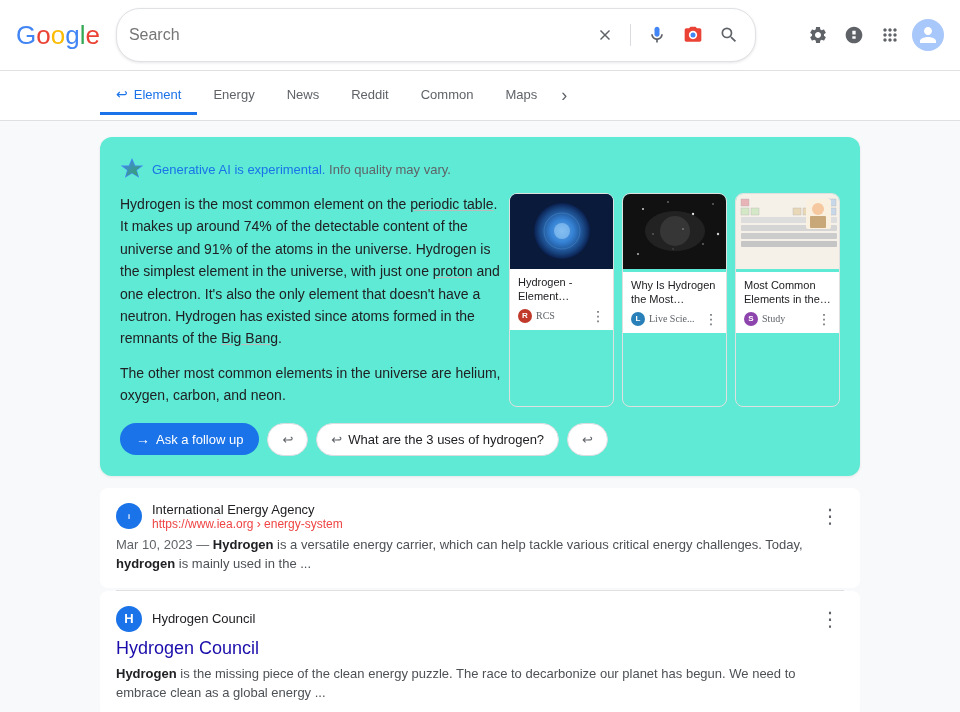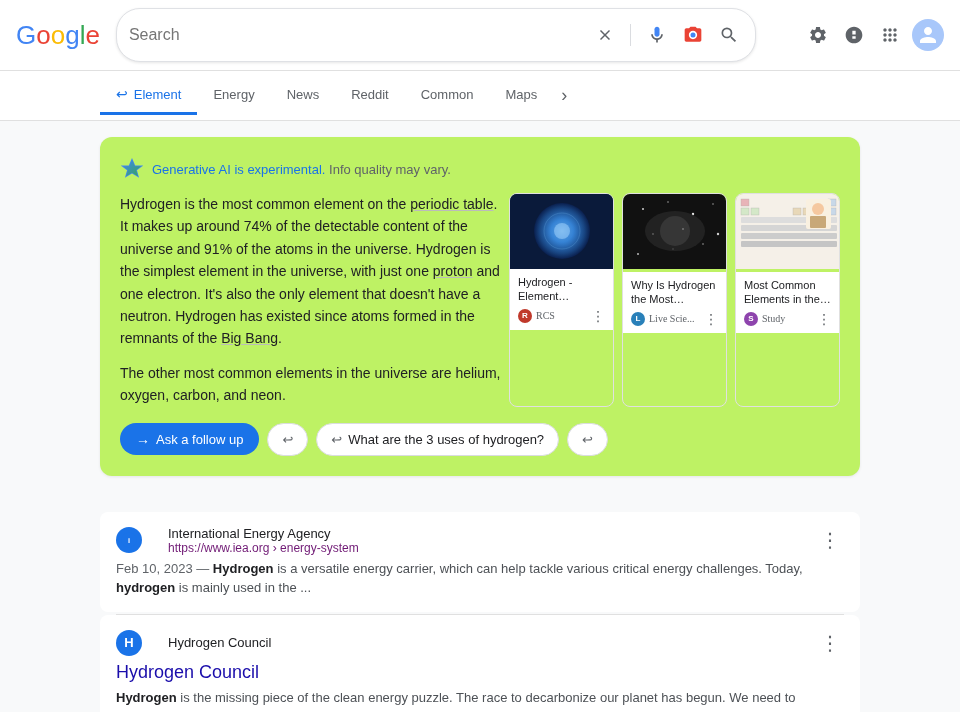--- a/index.html
+++ b/index.html
@@ -106,24 +106,24 @@
 
     
     .main-content {
       max-width: 960px;
       padding: 16px 100px 16px 100px;
       background: #f8f9fa;
     }
 
     
     .ai-overview {
-      background: #bef264;
+      background: #5eead4;
       border-radius: 12px;
       padding: 20px;
-      margin-bottom: 28px;
+      margin-bottom: 4px;
       box-shadow: 0 1px 3px rgba(0,0,0,0.08);
     }
     .ai-header {
       display: flex;
       align-items: center;
       gap: 8px;
       margin-bottom: 12px;
     }
     .ai-label { font-size: 13px; color: #5f6368; }
     .ai-label a { color: #1a73e8; text-decoration: none; }
@@ -252,23 +252,23 @@
       height: 26px;
       border-radius: 50%;
       display: flex;
       align-items: center;
       justify-content: center;
       font-size: 11px;
       font-weight: bold;
       color: white;
       flex-shrink: 0;
     }
-    .result-source-info { flex: 1; margin-left: 16px; }
+    .result-source-info { flex: 1; }
     .result-site-name { font-size: 13px; color: #202124; }
-    .result-url { font-size: 12px; color: #701a75; }
+    .result-url { font-size: 12px; color: #ef4444; }
     .result-menu-btn {
       background: none;
       border: none;
       cursor: pointer;
       color: #5f6368;
       font-size: 20px;
       padding: 2px 4px;
       border-radius: 50%;
     }
     .result-title {
@@ -550,21 +550,21 @@
             <text x="12" y="16" text-anchor="middle" font-size="10" fill="white" font-weight="bold">i</text>
           </svg>
         </div>
         <div class="result-source-info">
           <div class="result-site-name">International Energy Agency</div>
           <div class="result-url">https://www.iea.org › energy-system</div>
         </div>
         <button class="result-menu-btn">⋮</button>
       </div>
       <div class="result-snippet">
-        <span class="result-date">Feb 10, 2023 — </span>
+        <span class="result-date">Mar 10, 2023 — </span>
         <strong>Hydrogen</strong> is a versatile energy carrier, which can help tackle various critical energy challenges. Today, <strong>hydrogen</strong> is mainly used in the ...
       </div>
     </div>
 
     <div class="result-divider"></div>
 
     <div class="result-item">
       <div class="result-header">
         <div class="result-favicon" style="background:#1a73e8;">
           <span style="font-size:13px;font-weight:bold;">H</span>

